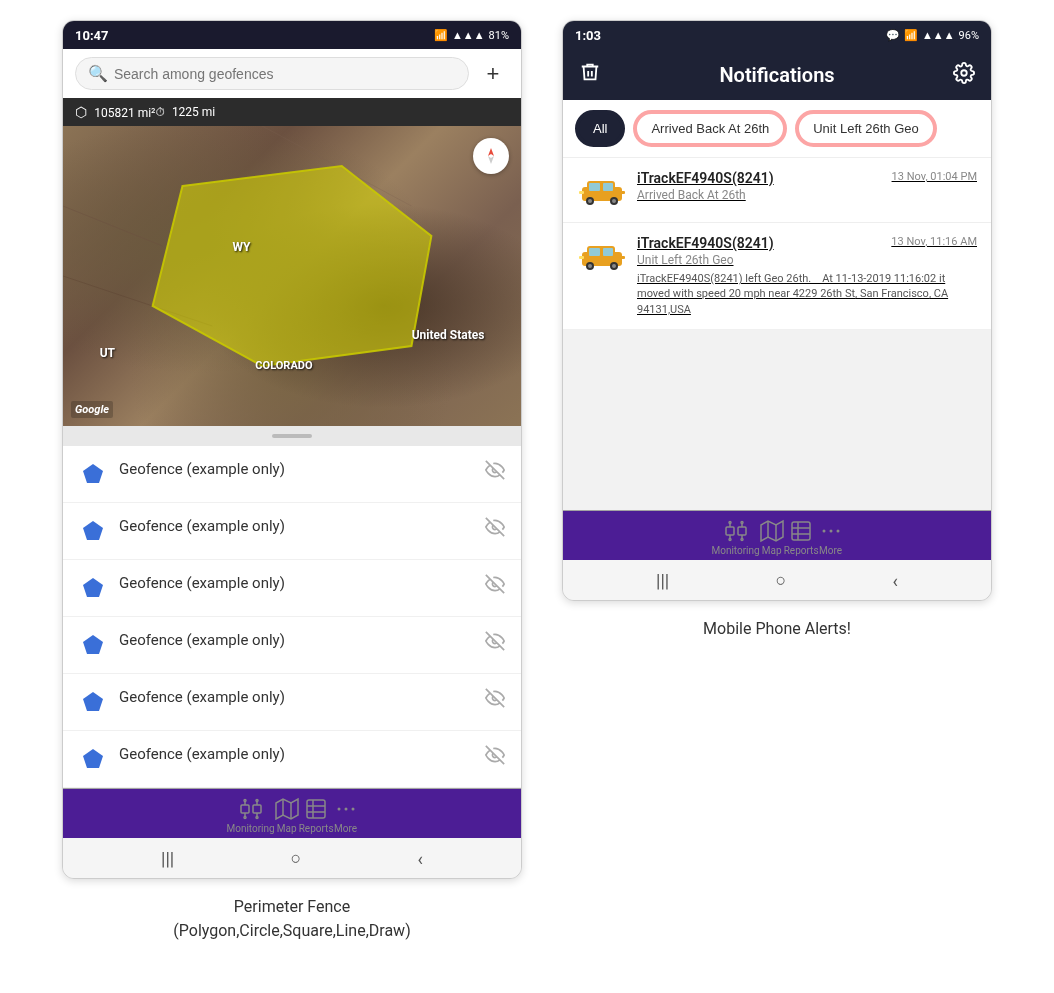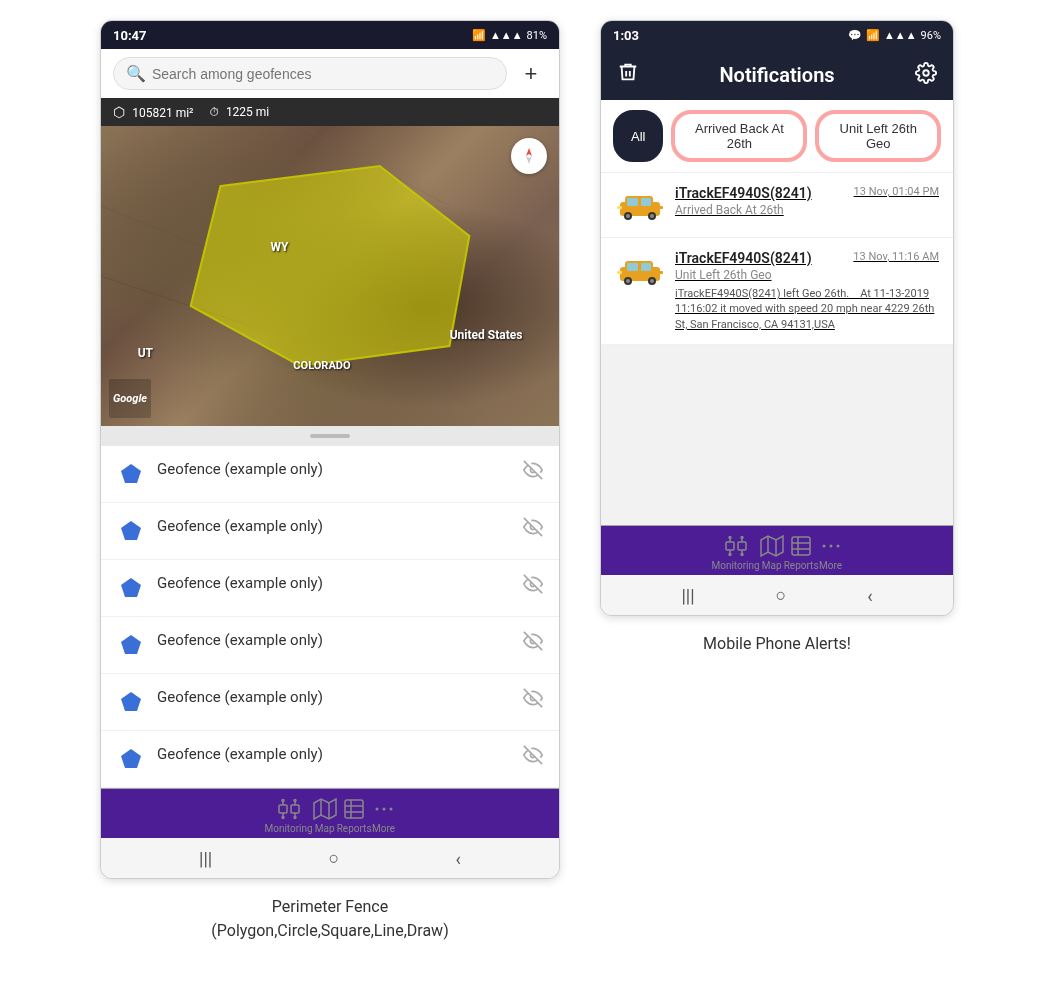--- a/index.html
+++ b/index.html
@@ -21,21 +21,21 @@
     }
     .phone {
       width: 460px;
       background: #f0f0f0;
       border-radius: 12px;
       overflow: hidden;
       border: 1px solid #ccc;
       box-shadow: 0 2px 8px rgba(0,0,0,0.15);
     }
     .phone-right {
-      width: 354px;
+      width: 430px;
     }
     
     .status-bar {
       background: #1a1a2e;
       color: white;
       font-size: 12px;
       padding: 6px 12px;
       display: flex;
       justify-content: space-between;
       align-items: center;
@@ -87,21 +87,20 @@
       cursor: pointer;
       display: flex;
       align-items: center;
       justify-content: center;
     }
     .map-stats {
       background: #2c2c2c;
       color: white;
       padding: 6px 12px;
       display: flex;
-      gap: 16px;
       font-size: 12px;
       align-items: center;
     }
     .map-area {
       position: relative;
       width: 100%;
       height: 300px;
       overflow: hidden;
       background: #8B7355;
     }
@@ -149,21 +148,21 @@
     }
     .google-logo {
       position: absolute;
       bottom: 8px;
       left: 8px;
       font-size: 11px;
       color: white;
       font-style: italic;
       font-weight: bold;
       background: rgba(0,0,0,0.2);
-      padding: 13px 4px;
+      padding: 2px 4px;
       border-radius: 2px;
     }
     .scroll-indicator {
       background: #e8e8e8;
       height: 20px;
       display: flex;
       align-items: center;
       justify-content: center;
     }
     .scroll-indicator .dot {

